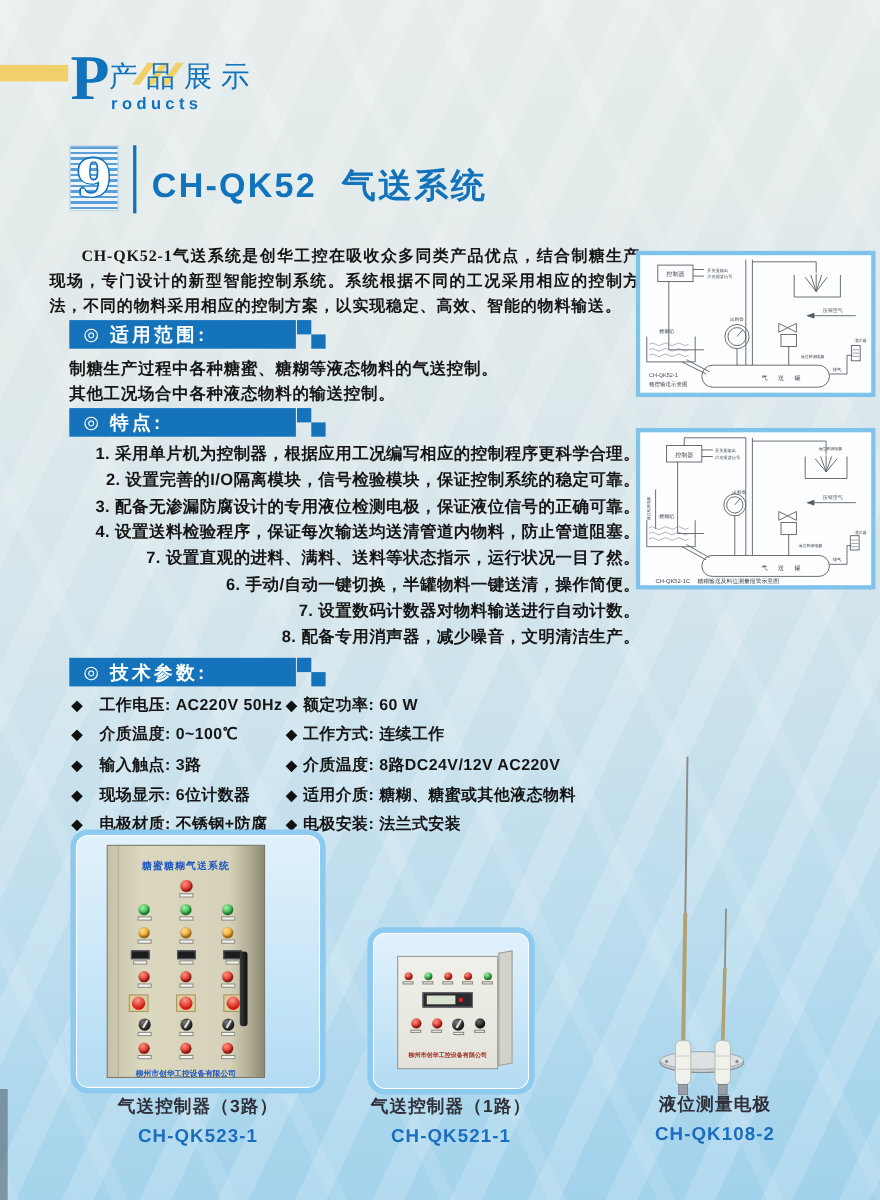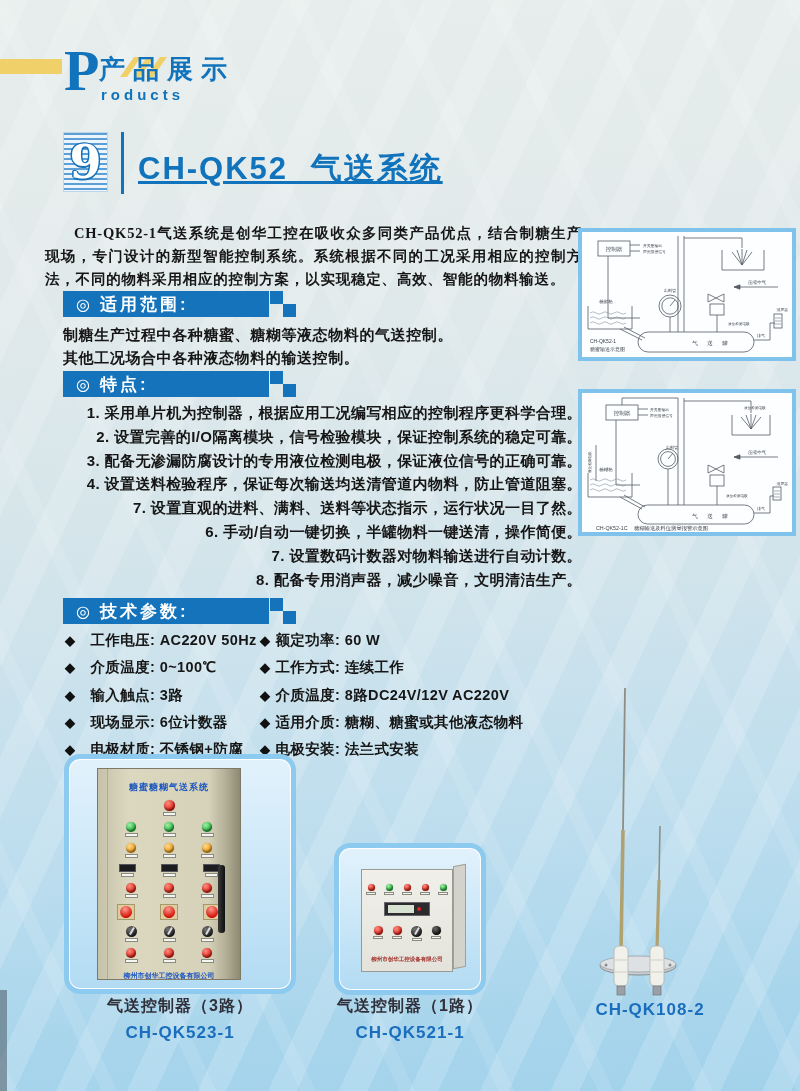--- a/index.html
+++ b/index.html
@@ -15,31 +15,31 @@
       repeating-linear-gradient(115deg, rgba(255,255,255,.16) 0 26px, rgba(255,255,255,0) 26px 64px),
       repeating-linear-gradient(245deg, rgba(255,255,255,.10) 0 14px, rgba(255,255,255,0) 14px 90px);
   }
   .edge-strip { position:absolute; left:0; top:990px; width:7px; height:101px; background:#55646f; opacity:.6; }
 
   
   .hdr-yellow { position:absolute; left:0; top:59px; width:62px; height:15px; background:#f0d069; }
   .hdr-slashes { position:absolute; left:127px; top:57px; display:flex; gap:6px; }
   .hdr-slashes i { display:block; width:7px; height:20px; background:#f0d069; transform:skewX(-35deg); }
   .hdr-p { position:absolute; left:64px; top:42px; font-family:"Liberation Serif", serif; font-weight:bold; font-size:58px; color:#1173bb; line-height:1; }
-  .hdr-title { position:absolute; left:99px; top:52px; font-size:26px; font-weight:bold; letter-spacing:8px; color:#1173bb;text-align:center; }
+  .hdr-title { position:absolute; left:99px; top:52px; font-size:26px; font-weight:normal; letter-spacing:8px; color:#1173bb;text-align:center; }
   .hdr-sub { position:absolute; left:101px; top:86px; font-size:15px; font-weight:bold; letter-spacing:4px; color:#1173bb; }
 
   
   .num-box { position:absolute; left:63px; top:132px; width:45px; height:60px;
     background:repeating-linear-gradient(180deg,#5b9fd6 0 2px,#edf5fc 2px 5px);
     border:1px solid #bcd6ea; display:flex; align-items:center; justify-content:center; }
   .num-box span { font-family:"DejaVu Serif", serif; font-weight:bold; font-size:46px; color:#fff; line-height:1;
     text-shadow:1.5px 0 0 #1473bb,-1.5px 0 0 #1473bb,0 1.5px 0 #1473bb,0 -1.5px 0 #1473bb,1px 1px 0 #1473bb,-1px -1px 0 #1473bb; }
   .num-divider { position:absolute; left:121px; top:132px; width:3px; height:62px; background:#1173bb; }
-  .prod-title { position:absolute; left:138px; top:148px; font-size:31px; font-weight:bold; color:#1173bb; letter-spacing:2px; word-spacing:12px; white-space:nowrap;text-decoration:underline; }
+  .prod-title { position:absolute; left:138px; top:148px; font-size:31px; font-weight:bold; color:#1173bb; letter-spacing:2px; word-spacing:12px; white-space:nowrap; }
 
   
   .intro { position:absolute; left:45px; top:222px; width:537px; font-size:14.5px; line-height:23px;
     color:#161616; font-weight:600; text-align:justify; text-indent:2em; letter-spacing:.8px;font-family:Liberation Serif, serif; }
 
   .sec-bar { position:absolute; left:63px; width:206px; height:26px; background:#1473bb; color:#fff;
     display:flex; align-items:center; padding-left:13px; font-weight:bold; font-size:17px; letter-spacing:3px; }
   .sec-bar .bullseye { font-size:16px; letter-spacing:0; margin-right:10px; font-weight:normal; }
   .sec-sq { position:absolute; width:13px; height:13px; background:#1473bb; }
 
@@ -507,15 +507,16 @@
 
   <div class="caption" style="left:65px;top:996px">
     <div class="nm">气送控制器（3路）</div>
     <div class="md">CH-QK523-1</div>
   </div>
   <div class="caption" style="left:295px;top:996px">
     <div class="nm">气送控制器（1路）</div>
     <div class="md">CH-QK521-1</div>
   </div>
   <div class="caption" style="left:535px;top:994px">
+    <div class="nm">液位测量电极</div>
     <div class="md">CH-QK108-2</div>
   </div>
 </div>
 
 </body></html>

